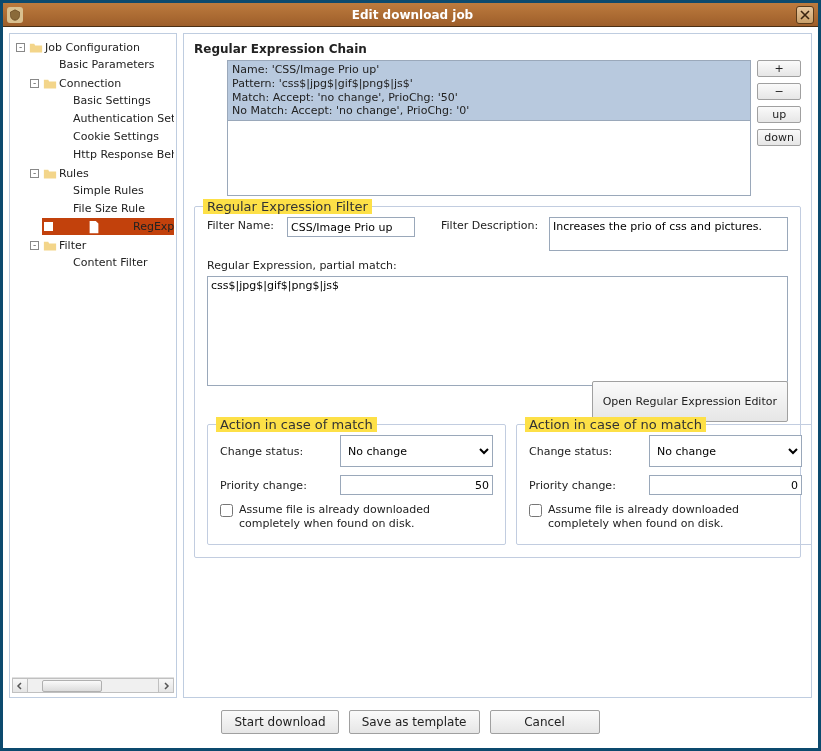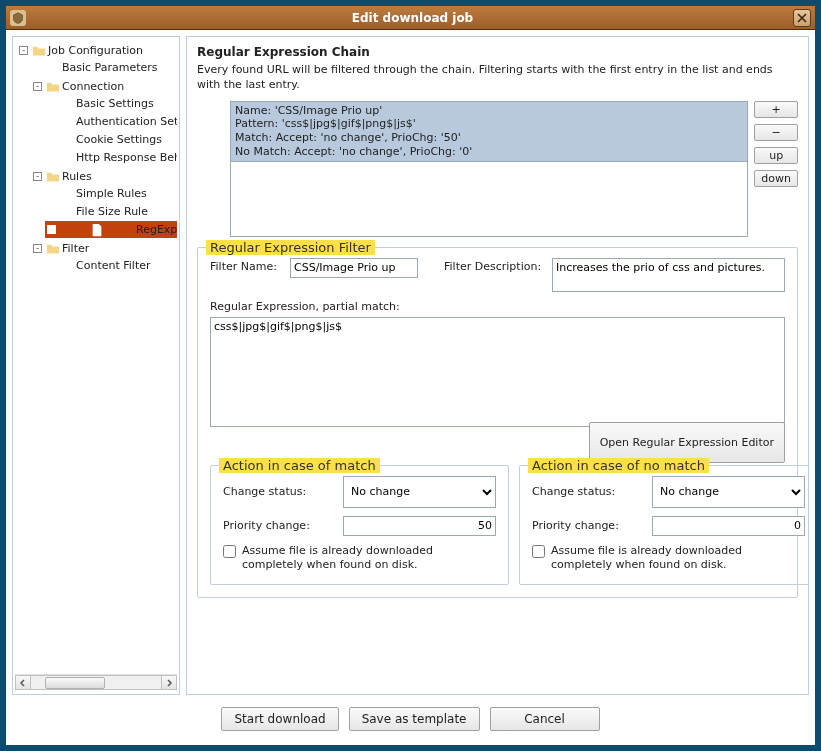--- a/index.html
+++ b/index.html
@@ -1,17 +1,17 @@
 <!DOCTYPE html>
 <html><head>
 <meta charset="utf-8">
 <style>
 * { box-sizing: border-box; margin: 0; padding: 0; }
 body { font-family: "DejaVu Sans", Verdana, sans-serif; font-size: 11px; background: #fff; color: #222; }
-.window { width: 821px; height: 751px; border: 6px solid #0c4a6e; background: #fff; display: flex; flex-direction: column; justify-content: space-between; }
+.window { width: 821px; height: 751px; border: 3px solid #0c4a6e; background: #fff; display: flex; flex-direction: column; justify-content: space-between; }
 .titlebar { height: 24px; background: linear-gradient(#bd7b3e, #9d5e2a); color: #fff; display: flex; align-items: center; padding: 0 4px; border-bottom: 1px solid #4a2f14; }
 .titlebar .appicon { width: 16px; height: 16px; background: #d9c08f; border-radius: 3px; margin-right: 6px; display:flex; align-items:center; justify-content:center;}
 .titlebar .appicon svg { width:12px; height:12px; }
 .titlebar .title { flex: 1; text-align: center; font-weight: bold; font-size: 12px; }
 .titlebar .winclose { width: 18px; height: 18px; background: linear-gradient(#e7c79e,#c9a06a); border: 1px solid #5a3b1a; border-radius: 3px; display:flex; align-items:center; justify-content:center; cursor:pointer;}
 .titlebar .winclose svg { width:10px; height:10px; }
 .body { flex: 1; display: flex; flex-direction: column; padding: 6px; gap: 6px; }
 .panels { flex: 1; display: flex; gap: 6px; min-height: 0; }
 .leftpanel { width: 168px; border: 1px solid #bfcde0; padding: 4px 2px; overflow: hidden; display:flex; flex-direction:column; }
 .tree { flex:1; overflow:hidden; white-space: nowrap; }
@@ -239,21 +239,20 @@
           <div class="arrow">
               <svg width="8" height="8" viewBox="0 0 8 8">
                 <path d="M3 1 L6 4 L3 7" fill="none" stroke="#555" stroke-width="1.5"></path>
               </svg>
             </div>
         </div>
       </div>
 
       <div class="rightpanel">
         <div class="section-title">Regular Expression Chain</div>
-        <div class="desc">Every found URL will be filtered through the chain. Filtering starts with the first entry in the list and ends with the last entry.</div>
 
         <div class="chainrow">
           <div class="chainlist">
             <div class="chainitem">
               <div>Name: 'CSS/Image Prio up'</div>
               <div>Pattern: 'css$|jpg$|gif$|png$|js$'</div>
               <div>Match: Accept: 'no change', PrioChg: '50'</div>
               <div>No Match: Accept: 'no change', PrioChg: '0'</div>
             </div>
           </div>

